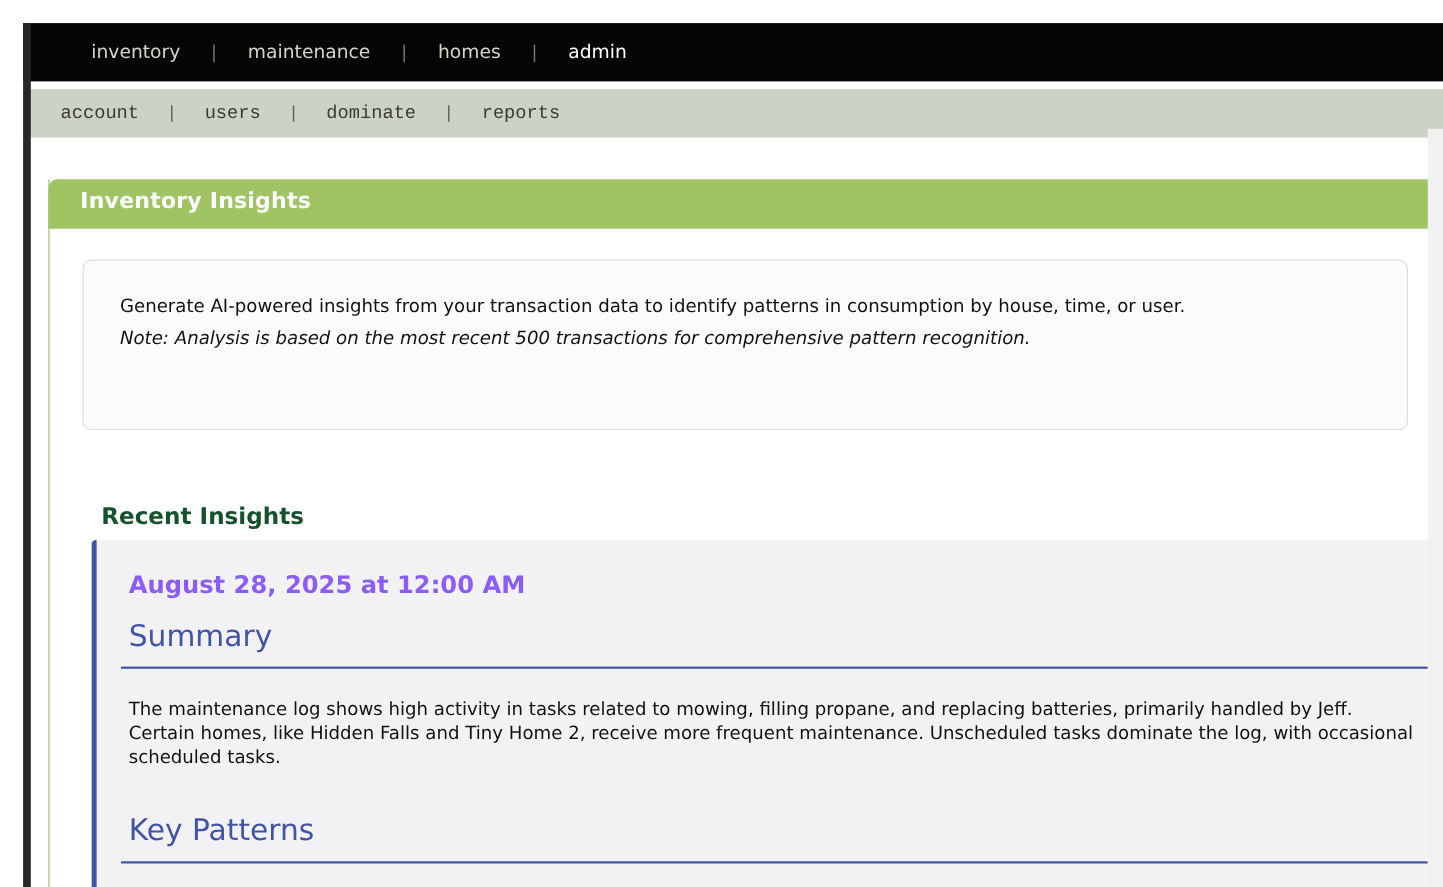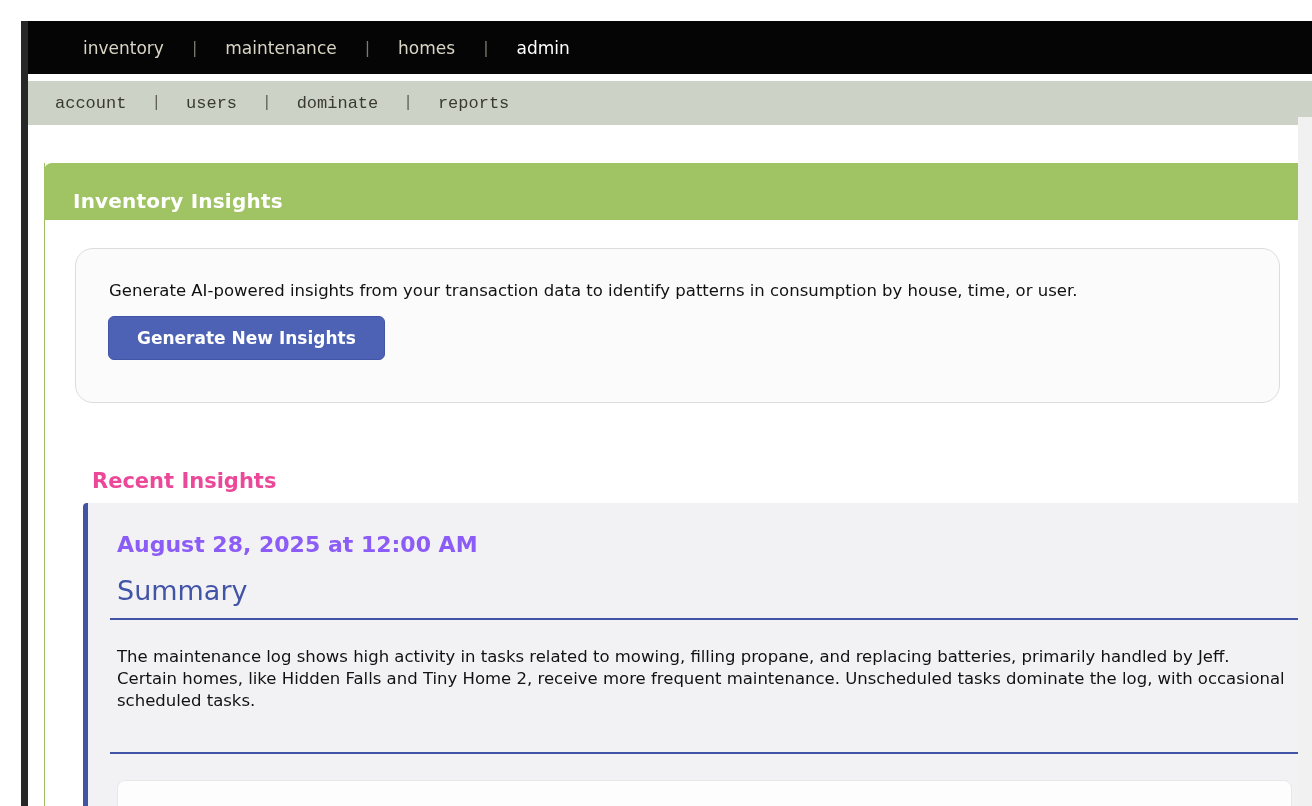--- a/index.html
+++ b/index.html
@@ -73,40 +73,40 @@
   .page { padding-top: 24px; }
   .panel {
     margin-left: 23px;
     width: 1267px;
     border-left: 1px solid #9cbf60;
     border-right: 1px solid #9cbf60;
     background: #ffffff;
   }
   .panel-header {
     background: #a0c464;
-    height: 57px;
+    height: 45px;
     border-radius: 8px 8px 0 0;
     display: flex;
-    align-items: flex-end;
+    align-items: flex-start;
     padding-left: 22px;
     margin: 0 -1px;
   }
   .panel-header h1 {
     color: #ffffff;
     font-size: 20px;
     font-weight: bold;
     letter-spacing: 0.2px;
   }
   .panel-body { padding: 14px 16px 40px 16px; }
 
   
   .generator-card {
     background: #fbfbfb;
     border: 1px solid #dcdcdc;
-    border-radius: 18px;
+    border-radius: 8px;
     padding: 24px 26px 30px 26px;
     min-height: 155px;
   }
   .generator-card .desc {
     color: #111111;
     font-size: 16.5px;
     line-height: 22px;
   }
   .generator-card .note {
     color: #111111;
@@ -124,21 +124,21 @@
     font-family: inherit;
     font-size: 17px;
     font-weight: bold;
     padding: 11px 28px;
     cursor: pointer;
   }
 
   
   .recent-heading {
     margin: 66px 0 10px 24px;
-    color: #ec4899;
+    color: #14532d;
     font-size: 21px;
     font-weight: bold;
   }
   .insight-card {
     margin-left: 15px;
     width: 1236px;
     background: #f2f2f4;
     border-left: 5px solid #4254a8;
     border-radius: 4px 4px 0 0;
     padding: 22px 20px 0 22px;
@@ -214,32 +214,33 @@
   <div class="panel">
 
     <div class="panel-header">
       <h1>Inventory Insights</h1>
     </div>
 
     <div class="panel-body">
 
       <div class="generator-card">
         <p class="desc">Generate AI-powered insights from your transaction data to identify patterns in consumption by house, time, or user.</p>
-        <button class="generate-btn">Generate New Insights</button>
+        <p class="note">Note: Analysis is based on the most recent 500 transactions for comprehensive pattern recognition.</p>
       </div>
 
       <h2 class="recent-heading">Recent Insights</h2>
 
       <div class="insight-card">
         <div class="insight-date">August 28, 2025 at 12:00 AM</div>
 
         <h3 class="insight-heading">Summary</h3>
         <hr class="insight-rule">
         <p class="insight-text">The maintenance log shows high activity in tasks related to mowing, filling propane, and replacing batteries, primarily handled by Jeff. Certain homes, like Hidden Falls and Tiny Home 2, receive more frequent maintenance. Unscheduled tasks dominate the log, with occasional scheduled tasks.</p>
 
+        <h3 class="insight-heading">Key Patterns</h3>
         <hr class="insight-rule">
 
         <div class="pattern-card">
           <h4 class="pattern-title">Frequent Tasks</h4>
 
         </div>
       </div>
 
     </div>
   </div>

